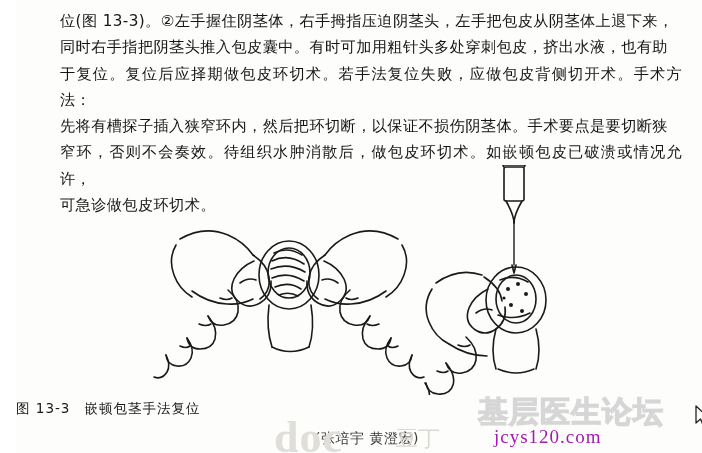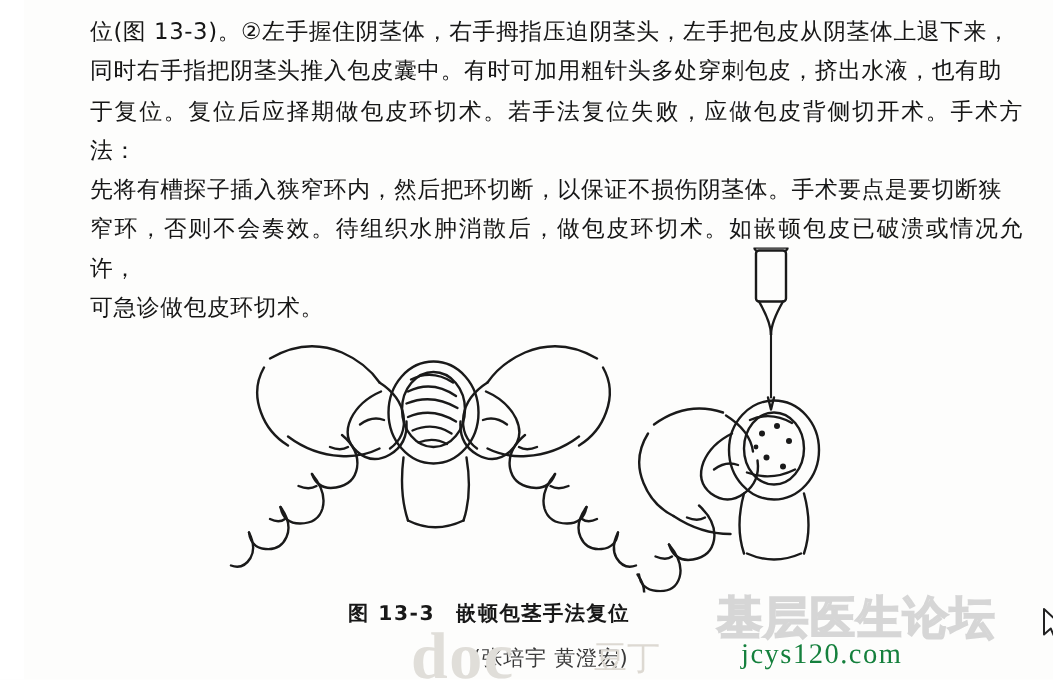--- a/index.html
+++ b/index.html
@@ -50,26 +50,24 @@
     position: absolute;
     left: 120px;
     top: 0px;
   }
   
   .caption {
     position: absolute;
     left: 0;
     top: 400px;
     width: 620px;
-    text-align: center;
     font-size: 13.5px;
     color: #181818;
     letter-spacing: 1px;
     font-family: "DejaVu Sans", sans-serif;
-    font-weight: bold;
   }
   .caption .cap-num { margin-right: 14px; }
   .credit {
     position: absolute;
     left: 0;
     top: 430px;
     width: 702px;
     text-align: center;
     font-size: 14px;
     color: #3a3a3a;
@@ -106,21 +104,21 @@
     -webkit-text-stroke: 1.2px #d6d6d6;
     font-family: "DejaVu Sans", sans-serif;
     letter-spacing: 1px;
     user-select: none;
   }
   .wm-forum-url {
     position: absolute;
     left: 478px;
     top: 426px;
     font-size: 19px;
-    color: #15803d;
+    color: #a21caf;
     font-family: "Liberation Serif", serif;
     letter-spacing: 1px;
     user-select: none;
   }
   
   .cursor {
     position: absolute;
     left: 676px;
     top: 404px;
     width: 22px;

